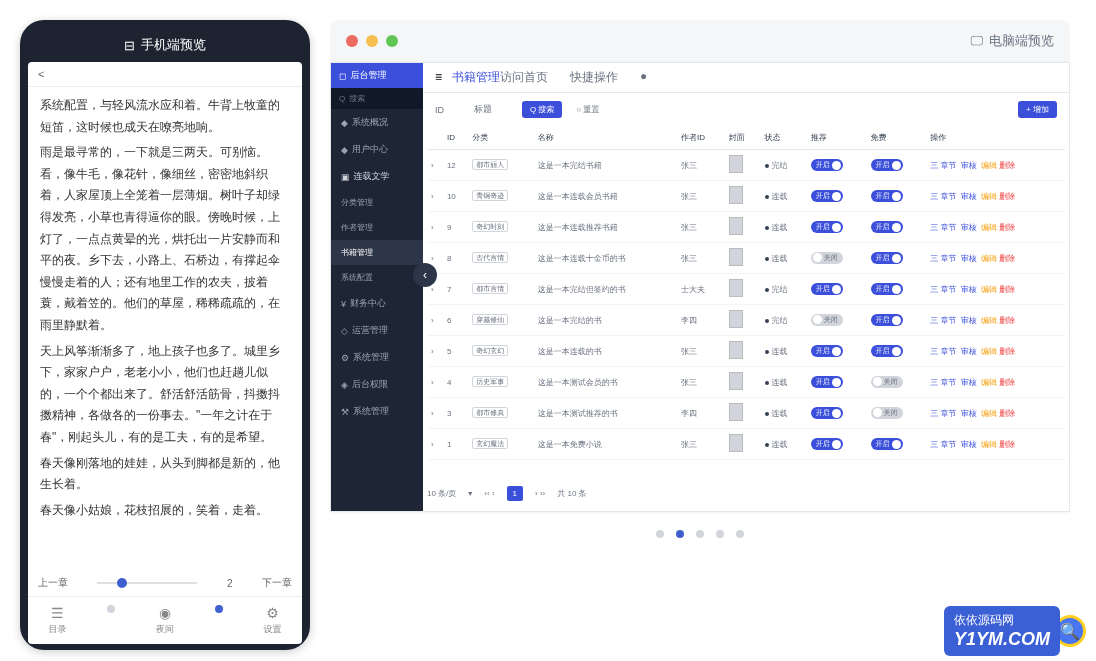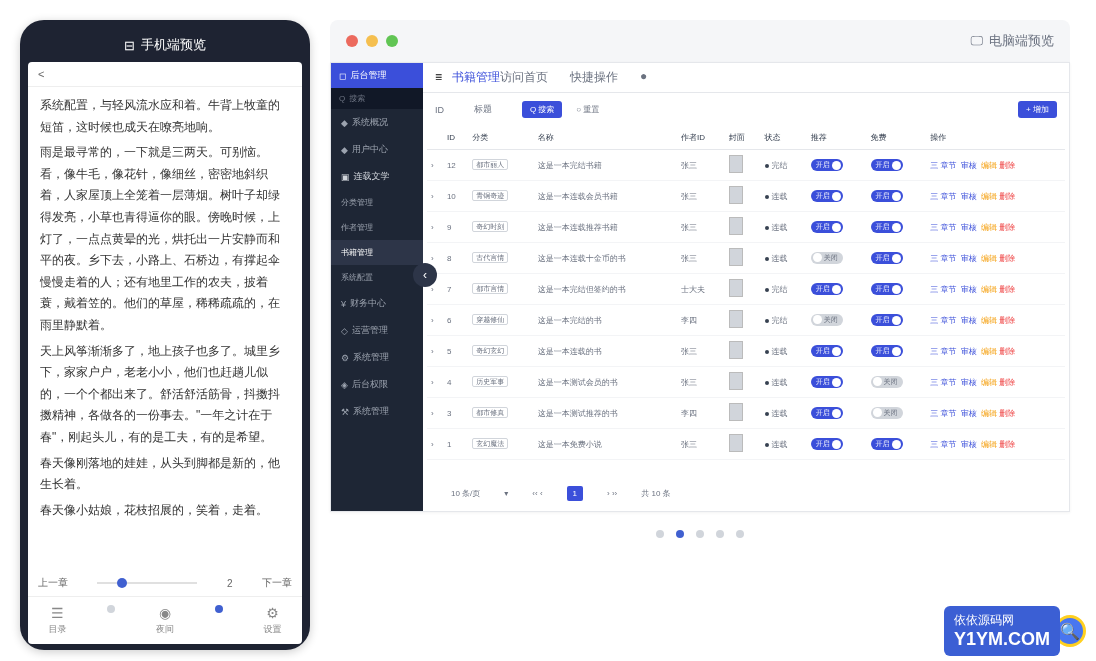--- a/index.html
+++ b/index.html
@@ -52,31 +52,31 @@
 td{padding:5px 4px;color:#6b7280;border-bottom:1px solid #f3f4f6;white-space:nowrap}
 .cat-tag{border:1px solid #d1d5db;padding:1px 3px;border-radius:2px;font-size:7px}
 .cover-img{width:14px;height:18px;background:#d1d5db;display:inline-block;border:1px solid #bbb}
 .status-dot{display:inline-block;width:4px;height:4px;border-radius:50%;background:#374151;margin-right:3px}
 .toggle{display:inline-flex;align-items:center;background:#3b4fda;color:#fff;padding:1px 2px 1px 5px;border-radius:8px;font-size:7px;gap:2px}
 .toggle.off{background:#d1d5db;color:#6b7280;padding:1px 5px 1px 2px}
 .toggle-knob{width:9px;height:9px;background:#fff;border-radius:50%}
 .op-link{color:#3b4fda;margin-right:2px}
 .op-del{color:#ef4444}
 .op-warn{color:#f59e0b}
-.pagination{display:flex;align-items:center;gap:24px;padding:10px 28px;font-size:8px;color:#6b7280}
+.pagination{display:flex;align-items:center;gap:12px;padding:10px 4px;font-size:8px;color:#6b7280}
 .page-btn{padding:3px 6px;background:#3b4fda;color:#fff;border-radius:2px}
 .dots-indicator{display:flex;justify-content:center;gap:12px;margin-top:18px}
 .dot{width:8px;height:8px;border-radius:50%;background:#d1d5db}
 .dot.active{background:#4060d0}
 .mobile-dots{display:flex;justify-content:center;gap:12px;padding:6px 0}
 
 
 .watermark{position:absolute;bottom:5px;right:10px;display:flex;align-items:center}
 .wm-box{background:#3b5fd4;color:#fff;padding:6px 10px;border-radius:6px;font-size:12px;position:relative}
-.wm-logo{font-size:18px;font-weight:bold;}
+.wm-logo{font-size:18px;font-weight:bold;font-style:italic}
 .wm-tags{position:absolute;top:-16px;right:0;display:flex;gap:2px;font-size:8px}
 .wm-magnify{width:32px;height:32px;background:#4876f0;border-radius:50%;margin-left:-6px;display:flex;align-items:center;justify-content:center;font-size:16px;color:#fff;border:3px solid #ffd020}
 </style>
 </head>
 <body>
 
 <div class="container">
 
   <div class="mobile-frame">
     <div class="mobile-header">

